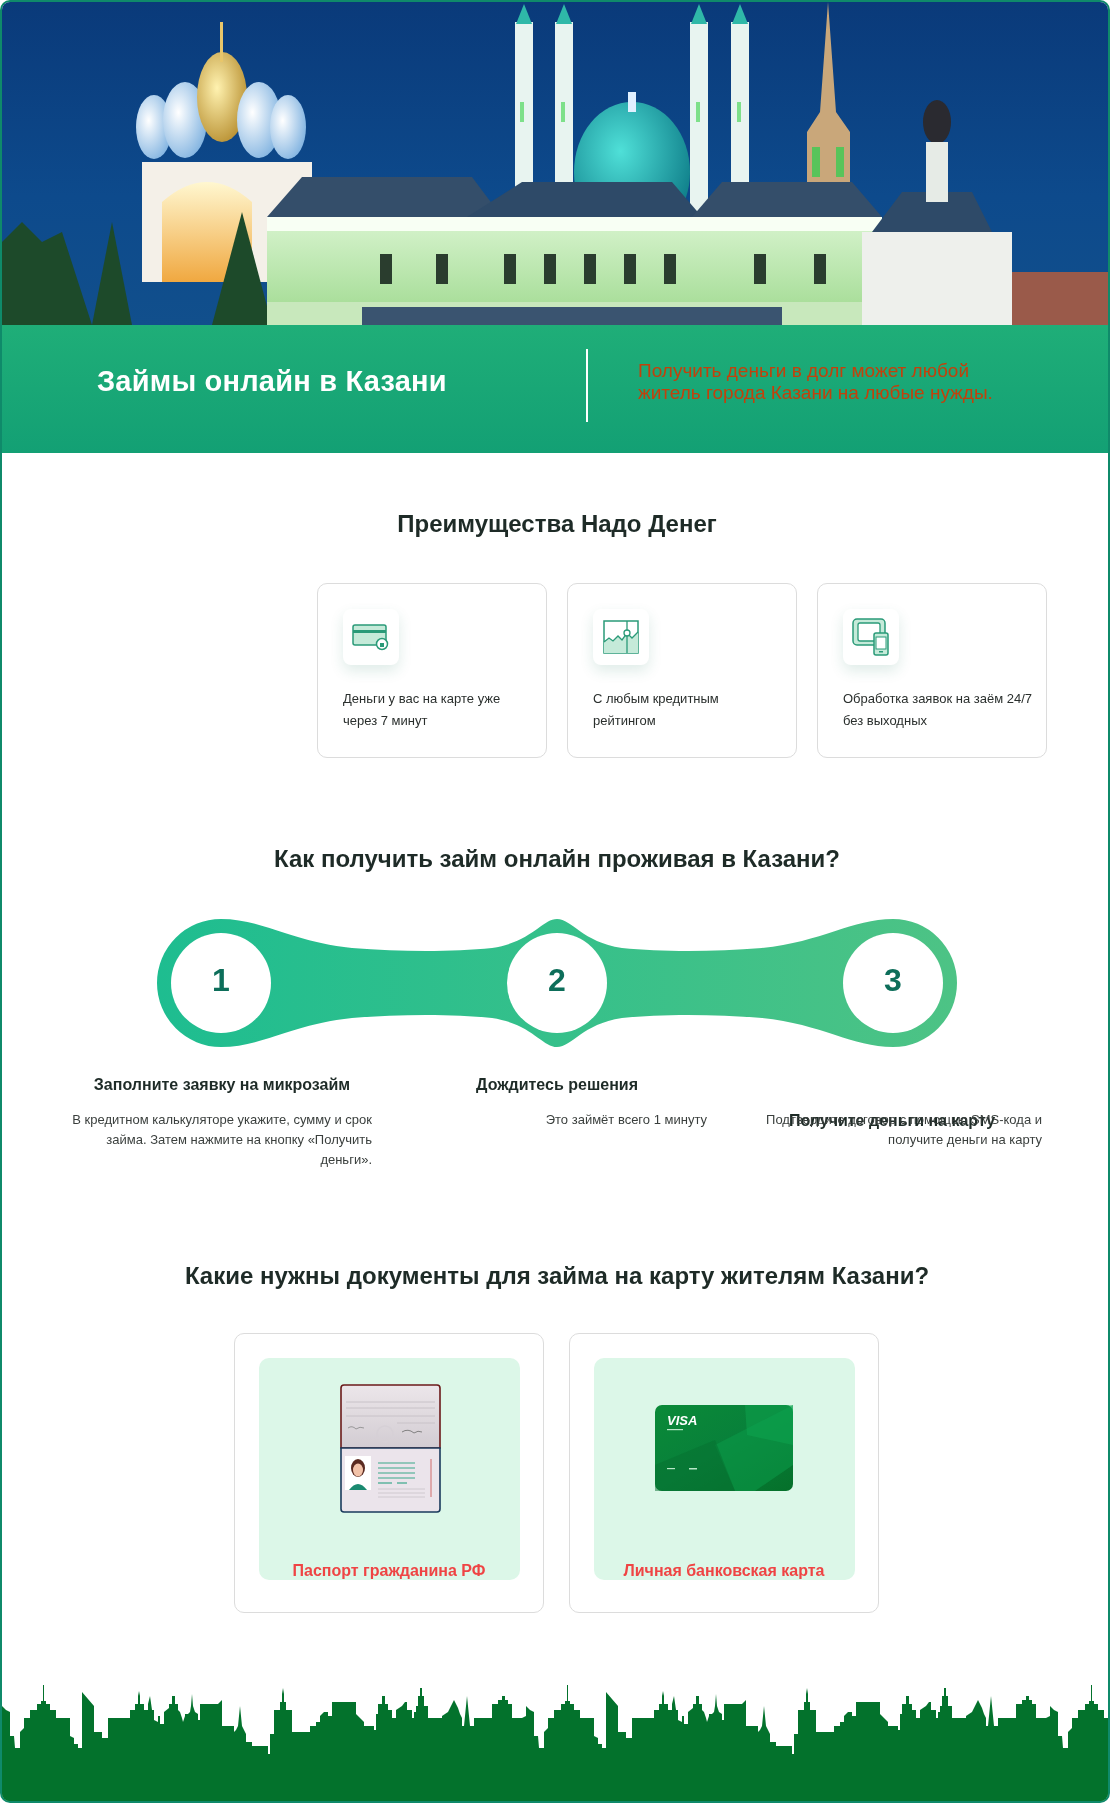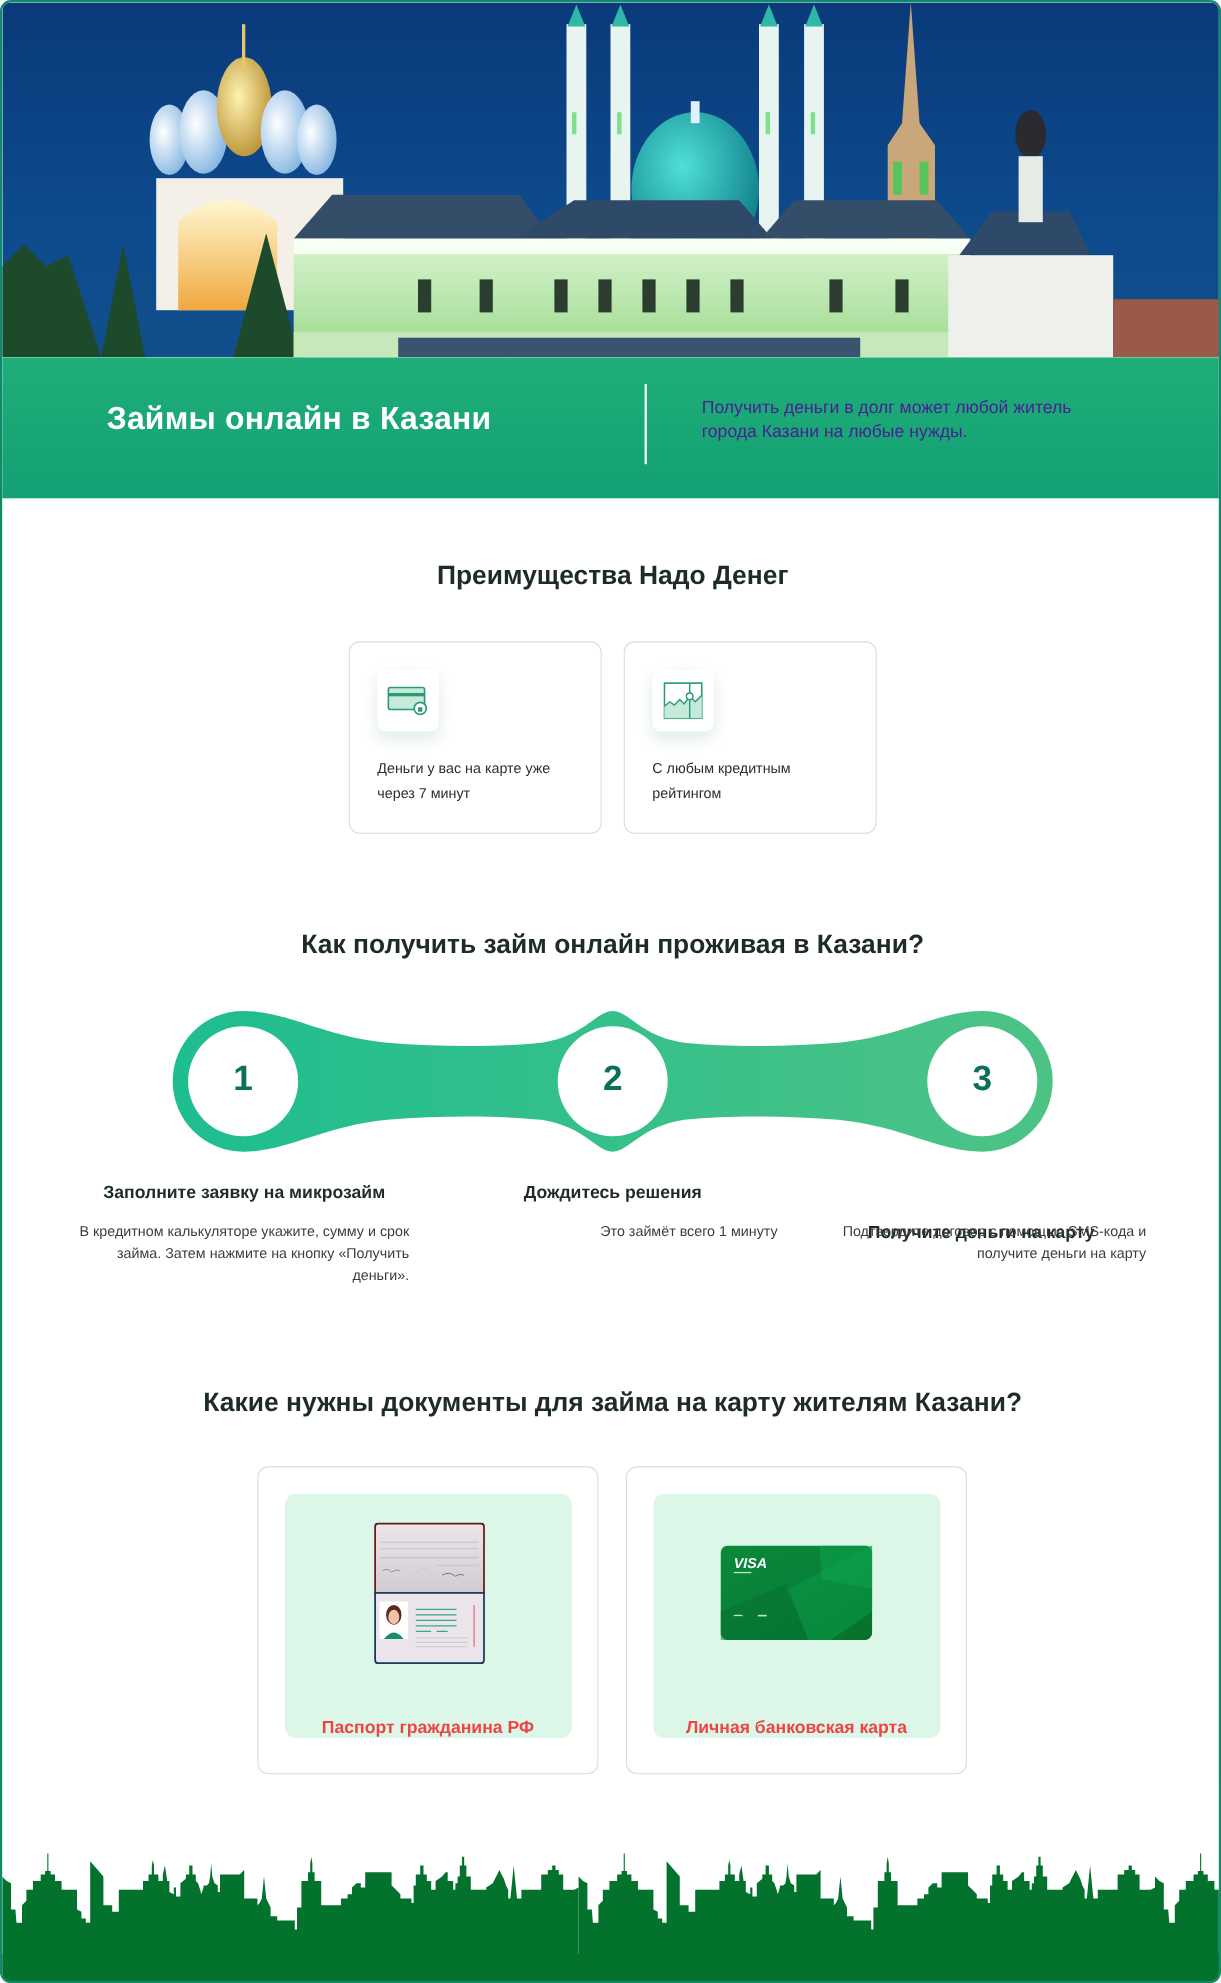--- a/index.html
+++ b/index.html
@@ -20,21 +20,21 @@
     position: absolute; left: 0; top: 323px; width: 1110px; height: 128px;
     background: linear-gradient(180deg, #1fae78 0%, #13a074 100%);
   }
   .hero-title {
     position: absolute; left: 65px; top: 363px; font-size: 29px; font-weight: bold; color: #fff;
     letter-spacing: 0.2px;
     margin-left: 30px;
   }
   .hero-divider { position: absolute; left: 584px; top: 347px; width: 2px; height: 73px; background: #fff; }
   .hero-text {
-    position: absolute; left: 636px; top: 358px; width: 360px; font-size: 16px; line-height: 22px; color: #4c1d95;
+    position: absolute; left: 636px; top: 358px; width: 360px; font-size: 19px; line-height: 22px; color: #c2410c;
   }
 
   
   .section-title {
     position: absolute; left: 0; width: 1110px; text-align: center;
     font-size: 24px; font-weight: bold; color: #1e2b27;
   }
 
   
   .adv-card {
@@ -208,20 +208,32 @@
         <rect x="1" y="1" width="34" height="32" fill="#fff" stroke="#2a9a78" stroke-width="1.5"></rect>
         <path d="M1 22 L6 18 L10 21 L15 16 L19 20 L24 13 L29 18 L35 12 L35 33 L1 33 Z" fill="#c5ead9"></path>
         <path d="M1 22 L6 18 L10 21 L15 16 L19 20 L24 13 L29 18 L35 12" fill="none" stroke="#2a9a78" stroke-width="1.3"></path>
         <line x1="24" y1="1" x2="24" y2="33" stroke="#2a9a78" stroke-width="1.3"></line>
         <circle cx="24" cy="13" r="3" fill="#fff" stroke="#2a9a78" stroke-width="1.3"></circle>
       </svg>
     </div>
     <div class="adv-text">С любым кредитным рейтингом</div>
   </div>
 
+  <div class="adv-card" style="left:815px;">
+    <div class="adv-icon-box">
+      <svg width="38" height="38" viewBox="0 0 38 38">
+        <rect x="1" y="1" width="32" height="26" rx="4" fill="#c5ead9" stroke="#2a9a78" stroke-width="1.5"></rect>
+        <rect x="6" y="5" width="22" height="18" rx="2" fill="#fff" stroke="#2a9a78" stroke-width="1.3"></rect>
+        <rect x="22" y="15" width="14" height="22" rx="2" fill="#c5ead9" stroke="#2a9a78" stroke-width="1.5"></rect>
+        <rect x="24" y="19" width="10" height="12" fill="#fff" stroke="#2a9a78" stroke-width="1"></rect>
+        <rect x="27" y="33" width="4" height="1.5" fill="#2a9a78"></rect>
+      </svg>
+    </div>
+    <div class="adv-text">Обработка заявок на заём 24/7 без выходных</div>
+  </div>
 
   <h2 class="section-title" style="top:843px;">Как получить займ онлайн проживая в Казани?</h2>
 
   <svg class="steps-svg" width="810" height="140" viewBox="0 0 810 140">
     <defs>
       <linearGradient id="stepGrad" x1="0" y1="0" x2="1" y2="0">
         <stop offset="0" stop-color="#1ebd90"></stop>
         <stop offset="1" stop-color="#4dc385"></stop>
       </linearGradient>
     </defs>

